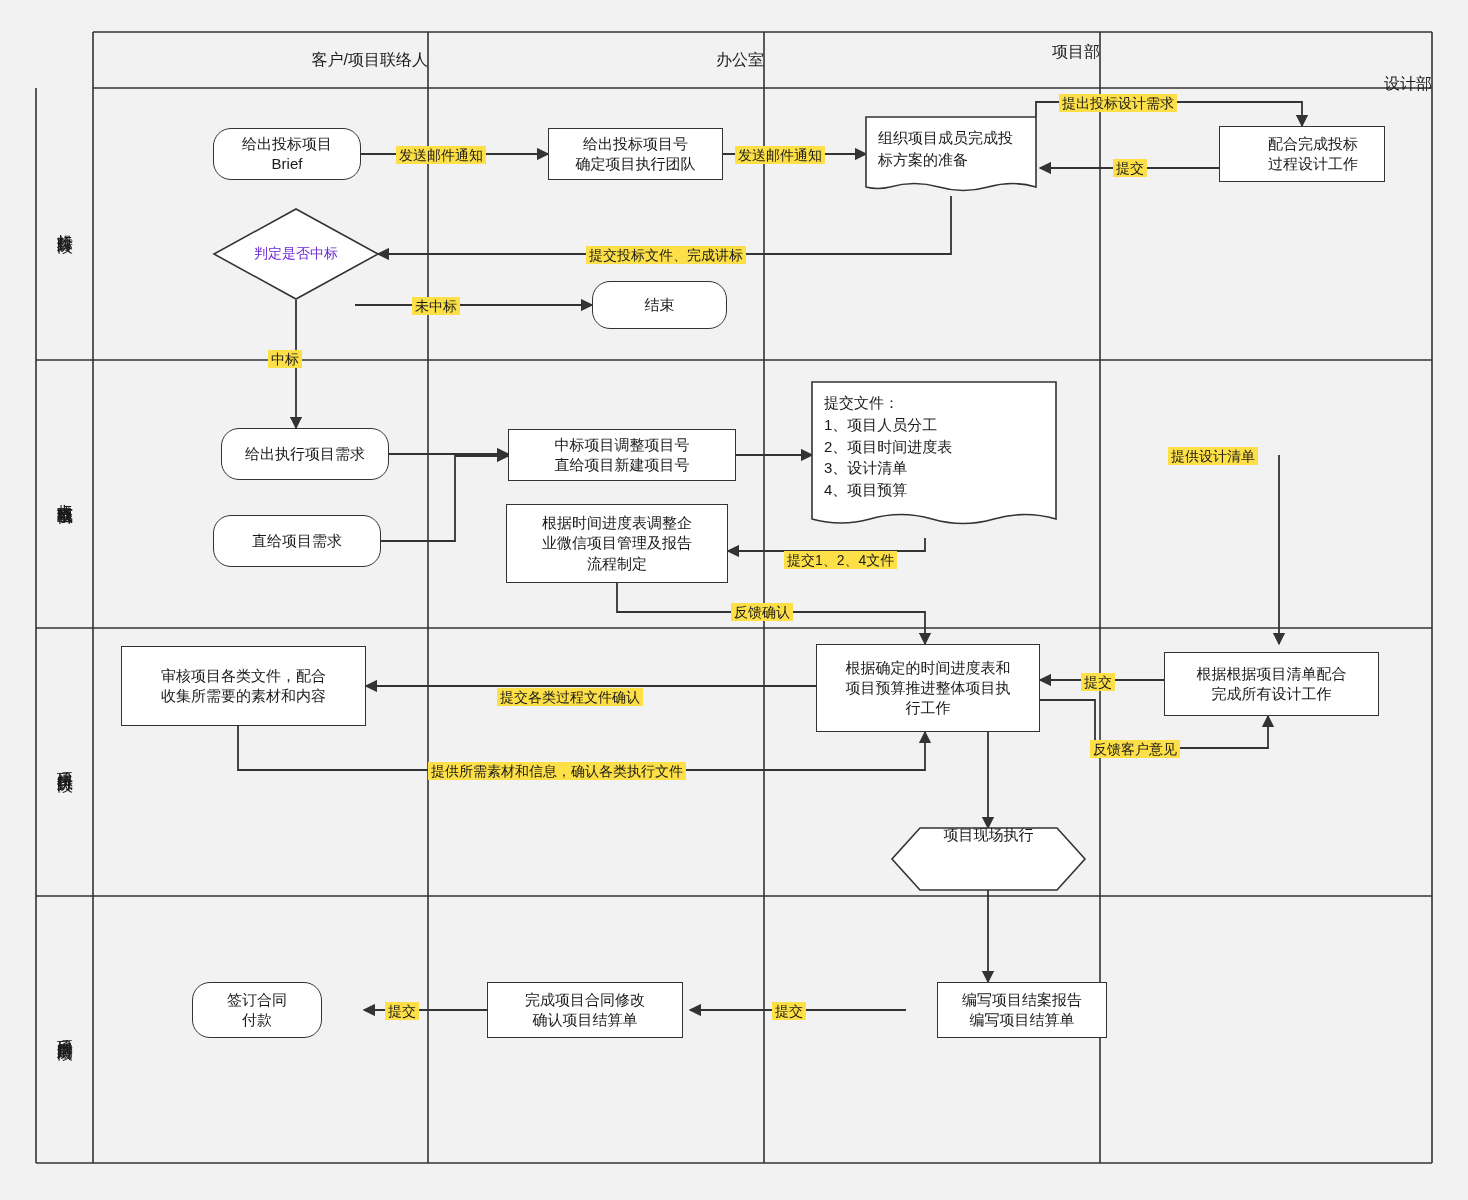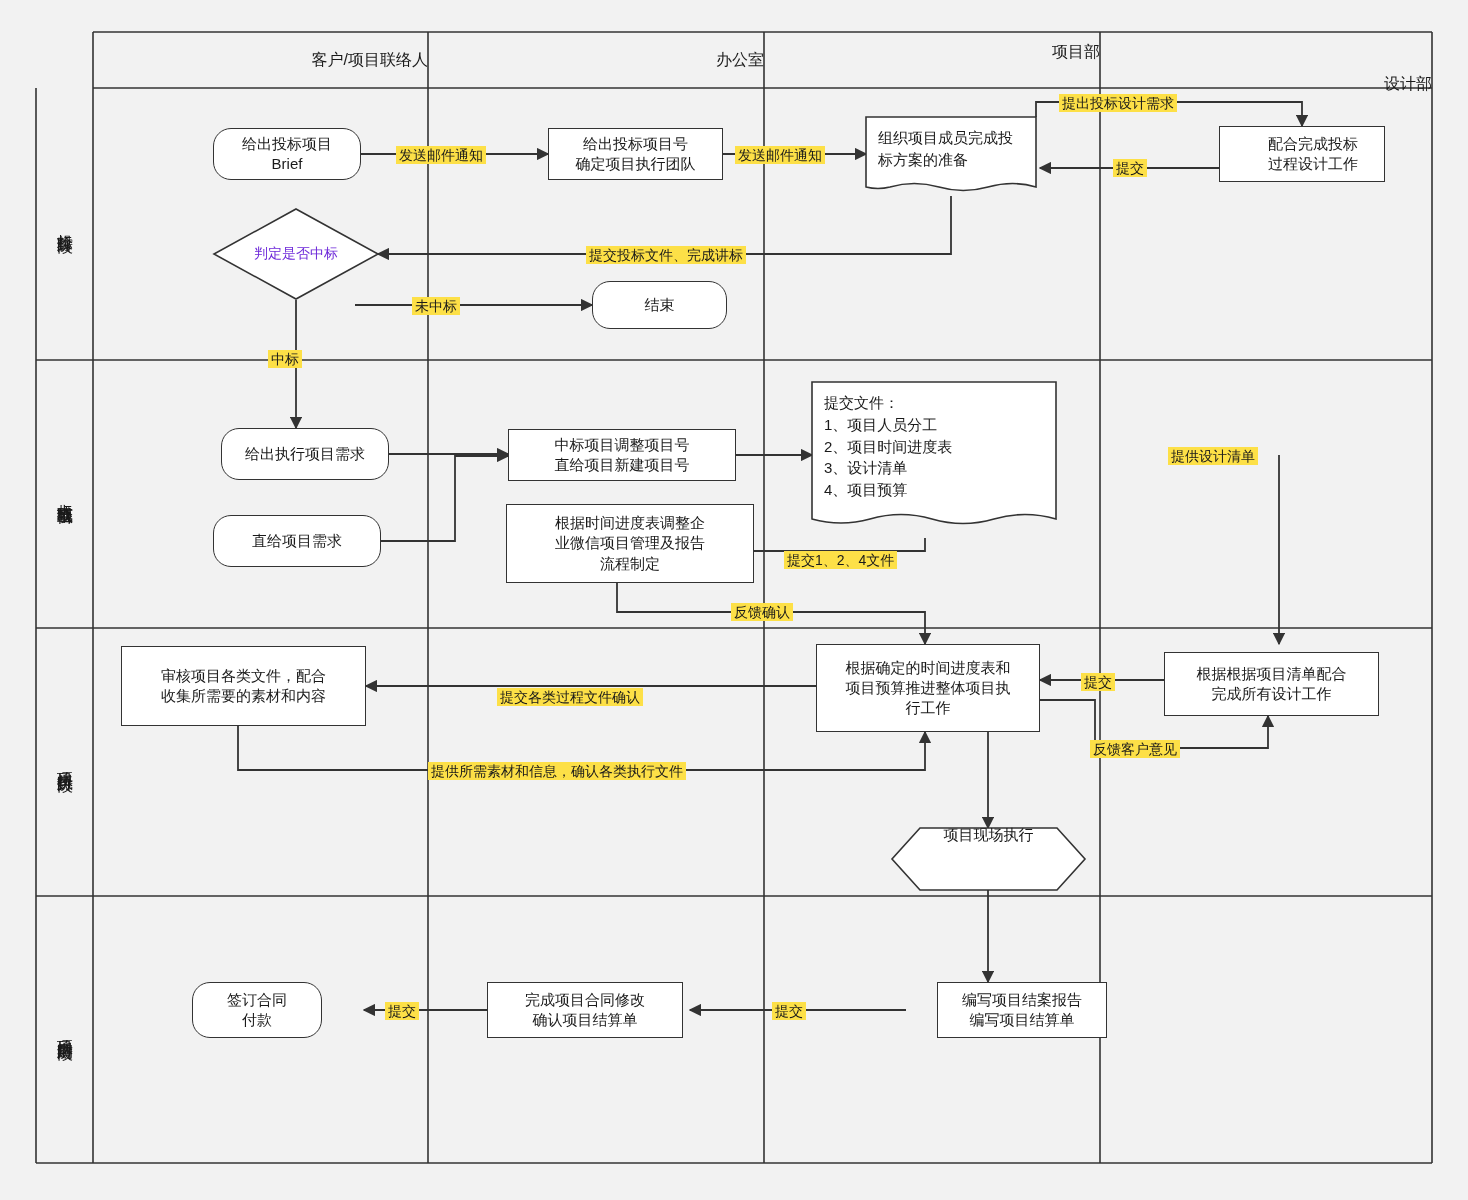--- a/index.html
+++ b/index.html
@@ -168,21 +168,21 @@
 
   <div class="node" style="left:508px;top:429px;width:228px;height:52px;"><span>中标项目调整项目号
 直给项目新建项目号</span></div>
 
   <div class="doc-node" style="left:812px;top:382px;width:244px;height:140px;"><span class="txt" style="text-align:left;">提交文件：
 1、项目人员分工
 2、项目时间进度表
 3、设计清单
 4、项目预算</span></div>
 
-  <div class="node" style="left:506px;top:504px;width:248px;height:79px;"><span>根据时间进度表调整企
+  <div class="node" style="left:506px;top:504px;width:222px;height:79px;"><span>根据时间进度表调整企
 业微信项目管理及报告
 流程制定</span></div>
 
   <div class="node" style="left:121px;top:646px;width:245px;height:80px;"><span>审核项目各类文件，配合
 收集所需要的素材和内容</span></div>
 
   <div class="node" style="left:816px;top:644px;width:224px;height:88px;"><span>根据确定的时间进度表和
 项目预算推进整体项目执
 行工作</span></div>
 

